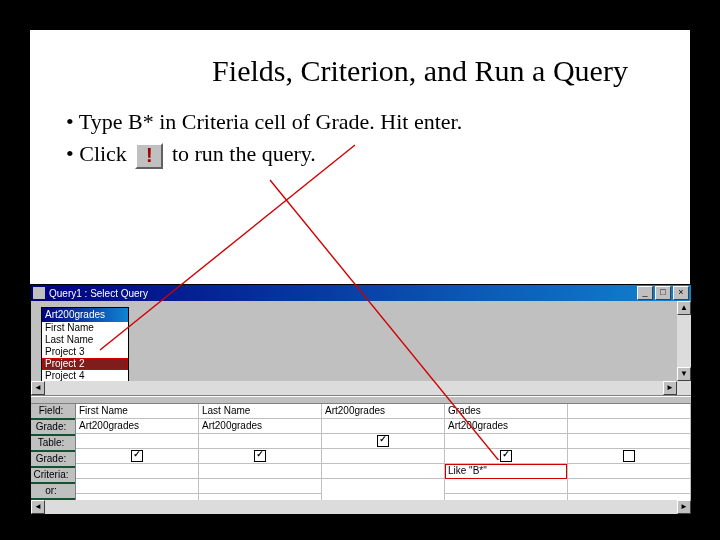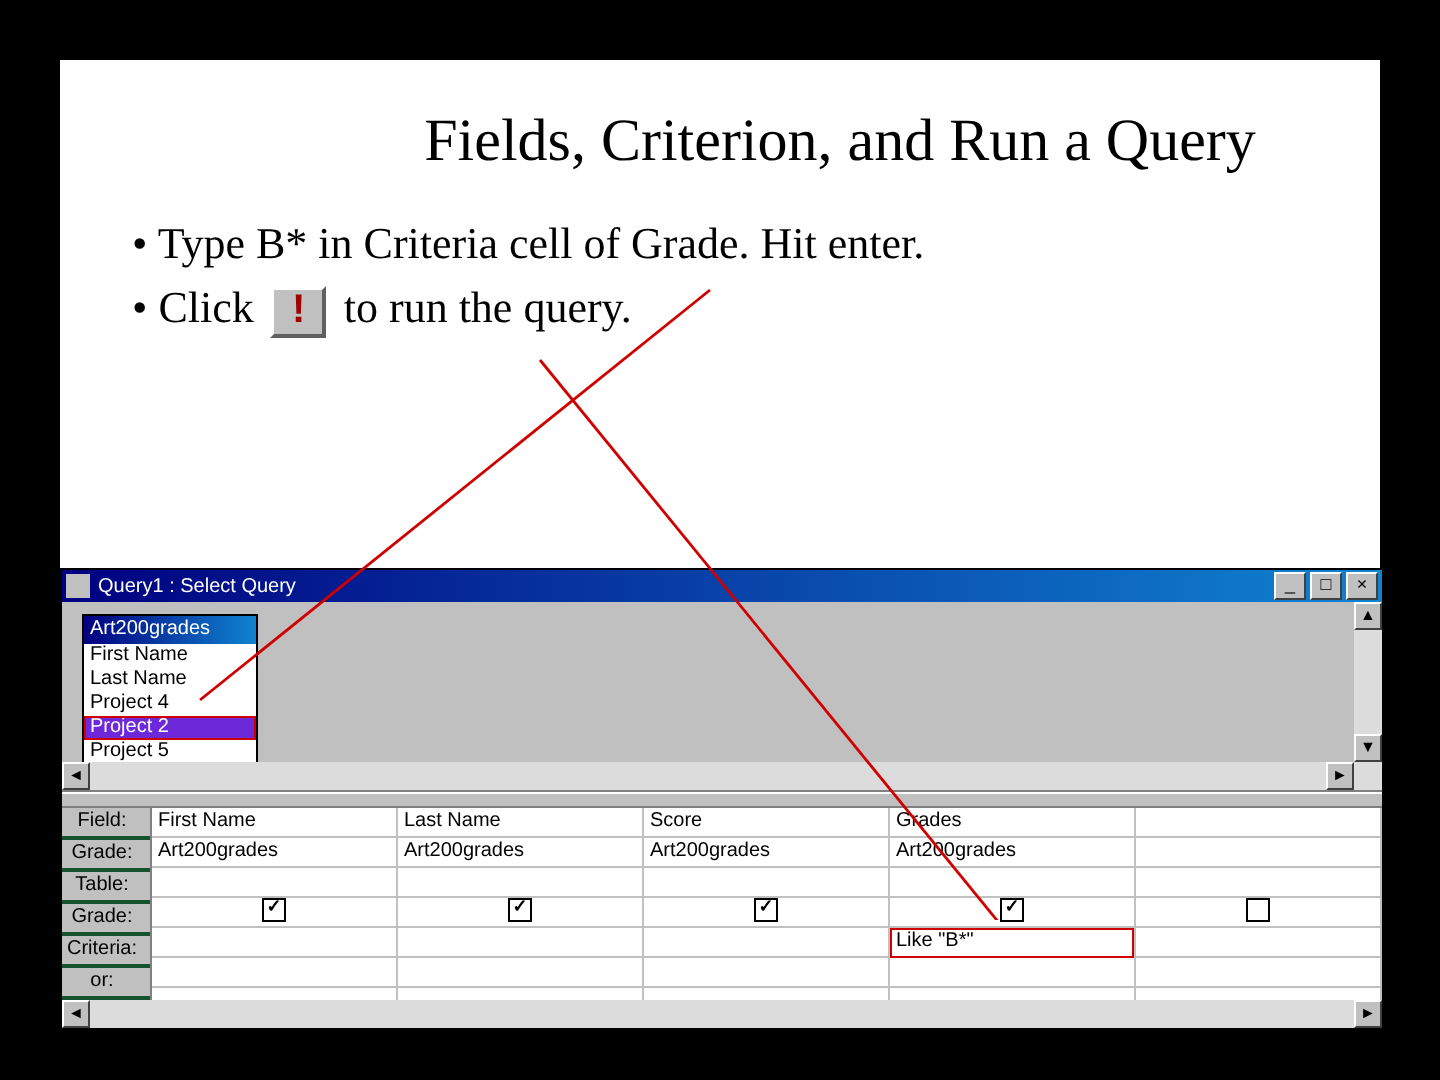--- a/index.html
+++ b/index.html
@@ -143,21 +143,21 @@
   }
   .fieldlist .item {
     padding: 0 3px;
     height: 12px;
     line-height: 12px;
     color: #000;
     white-space: nowrap;
     overflow: hidden;
   }
   .fieldlist .item.sel {
-    background: #6d28d9;
+    background: #7f1d1d;
     color: #fff;
     position: relative;
   }
   .fieldlist .item.sel::after {
     content: "";
     position: absolute;
     inset: 0;
     border: 1px solid #d00000;
   }
   .divider {
@@ -265,23 +265,23 @@
       <div class="winbtn">_</div>
       <div class="winbtn">□</div>
       <div class="winbtn">×</div>
     </div>
 
     <div class="upper">
       <div class="fieldlist">
         <div class="flhead">Art200grades</div>
         <div class="item">First Name</div>
         <div class="item">Last Name</div>
+        <div class="item">Project 3</div>
+        <div class="item sel">Project 2</div>
         <div class="item">Project 4</div>
-        <div class="item sel">Project 2</div>
-        <div class="item">Project 5</div>
       </div>
       <div class="vscroll">
         <div class="sbtn" style="top:0">▲</div>
         <div class="sbtn" style="bottom:14px">▼</div>
       </div>
       <div class="hscroll hscroll-upper">
         <div class="sbtn" style="left:0">◄</div>
         <div class="sbtn" style="right:0">►</div>
       </div>
     </div>
@@ -308,21 +308,20 @@
         </div>
         <div class="col">
           <div class="cell">Last Name</div>
           <div class="cell">Art200grades</div>
           <div class="cell"></div>
           <div class="cell check"><span class="checkbox checked"></span></div>
           <div class="cell"></div>
           <div class="cell"></div>
         </div>
         <div class="col">
-          <div class="cell">Score</div>
           <div class="cell">Art200grades</div>
           <div class="cell"></div>
           <div class="cell check"><span class="checkbox checked"></span></div>
           <div class="cell"></div>
           <div class="cell"></div>
         </div>
         <div class="col">
           <div class="cell">Grades</div>
           <div class="cell">Art200grades</div>
           <div class="cell"></div>

